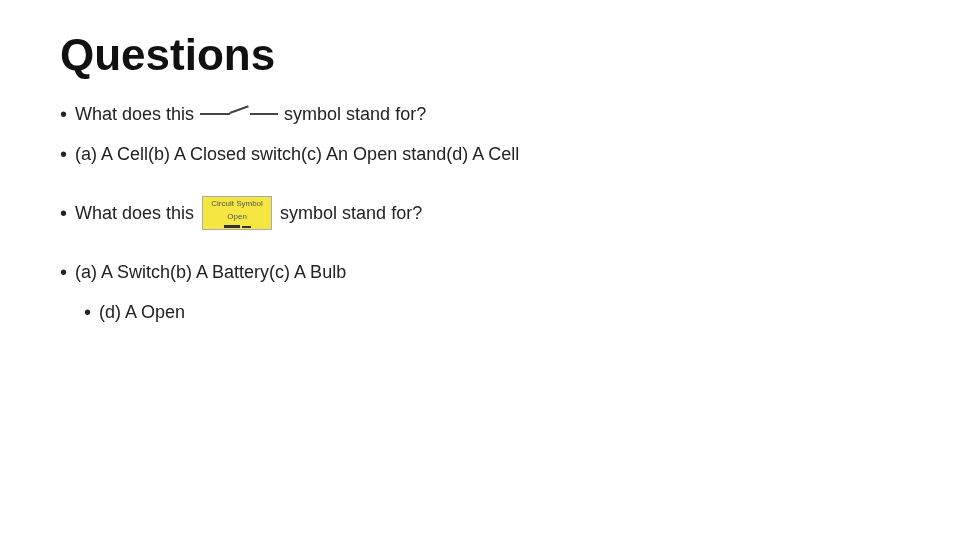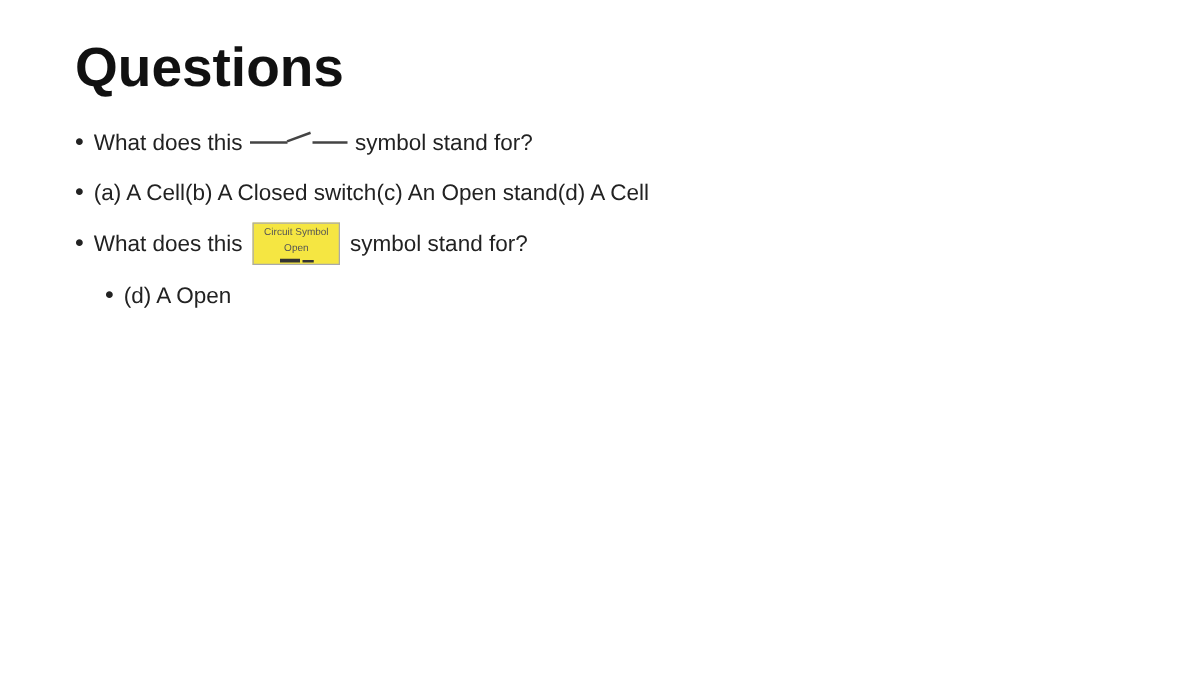--- a/index.html
+++ b/index.html
@@ -72,21 +72,21 @@
       width: 28px;
       height: 2px;
       background: #444;
       display: inline-block;
     }
     .cell-image {
       display: inline-block;
       background: #f5e642;
       border: 1px solid #aaa;
       padding: 2px 8px;
-      margin: 0 8px;
+      margin: 18px 8px;
       font-size: 11px;
       color: #333;
       position: relative;
       width: 70px;
       height: 34px;
       vertical-align: middle;
     }
     .cell-image-inner {
       display: flex;
       flex-direction: column;
@@ -154,19 +154,26 @@
           <span style="font-size:8px; color:#555;">Open</span>
           <span class="cell-symbol">
             <span class="long-line"></span>
             <span class="short-line"></span>
           </span>
         </span>
       </span>
       <span>symbol stand for?</span>
     </li>
 
+    <li>
+      <span class="answer-row">
+        <span>(a) A Switch</span>
+        <span>(b) A Battery</span>
+        <span>(c) A Bulb</span>
+      </span>
+    </li>
 
     <li style="padding-left: 24px;">
       <span>(d) A Open</span>
     </li>
 
   </ul>
 </div>
 
 </body></html>

